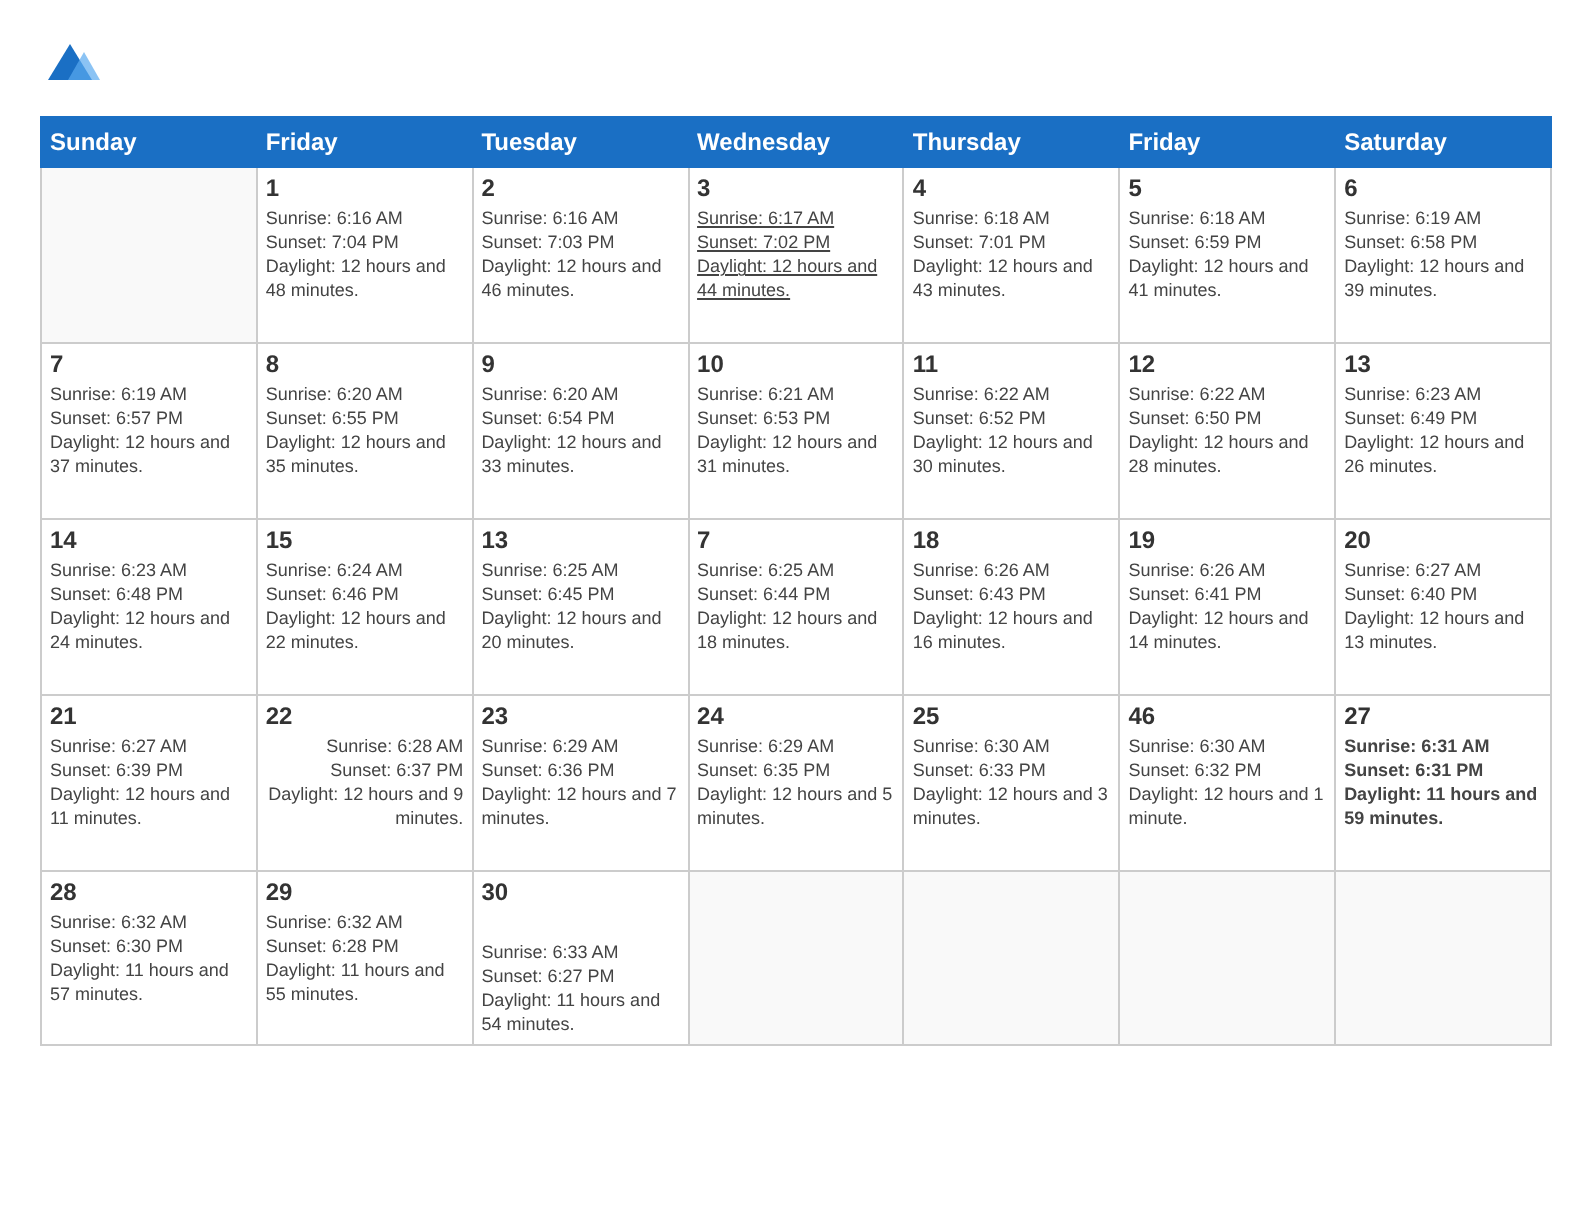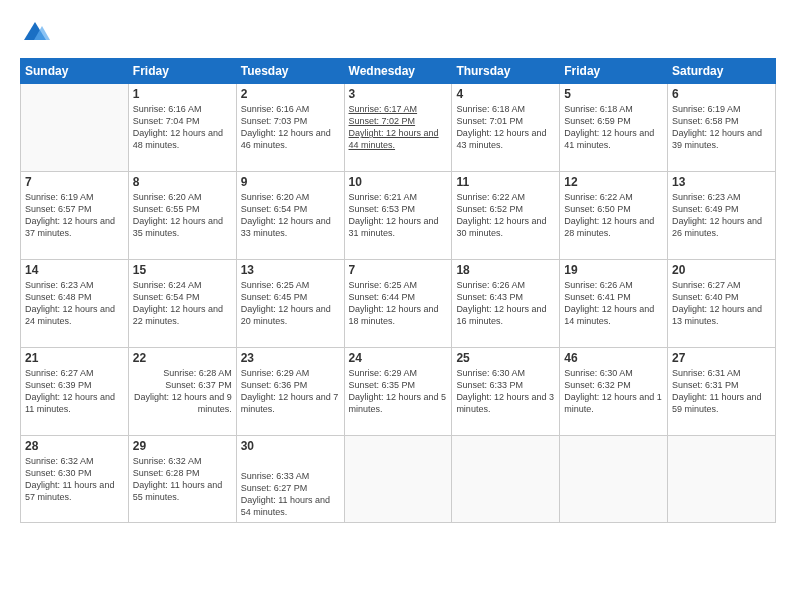--- a/index.html
+++ b/index.html
@@ -226,21 +226,21 @@
         <tr class="week-row">
           <td>
             <span class="day-number">14</span>
             <div class="day-info" style="white-space: pre-line;">Sunrise: 6:23 AM
 Sunset: 6:48 PM
 Daylight: 12 hours and 24 minutes.</div>
           </td>
           <td>
             <span class="day-number">15</span>
             <div class="day-info" style="white-space: pre-line;">Sunrise: 6:24 AM
-Sunset: 6:54 PM
+Sunset: 6:46 PM
 Daylight: 12 hours and 22 minutes.</div>
           </td>
           <td>
             <span class="day-number">13</span>
             <div class="day-info" style="white-space: pre-line;">Sunrise: 6:25 AM
 Sunset: 6:45 PM
 Daylight: 12 hours and 20 minutes.</div>
           </td>
           <td>
             <span class="day-number">7</span>
@@ -299,21 +299,21 @@
 Daylight: 12 hours and 3 minutes.</div>
           </td>
           <td>
             <span class="day-number">46</span>
             <div class="day-info" style="white-space: pre-line;">Sunrise: 6:30 AM
 Sunset: 6:32 PM
 Daylight: 12 hours and 1 minute.</div>
           </td>
           <td>
             <span class="day-number">27</span>
-            <div class="day-info" style="white-space: pre-line;">Sunrise: 6:31 AM
+            <div class="day-info" style="white-space: pre-line; font-weight: bold;">Sunrise: 6:31 AM
 Sunset: 6:31 PM
 Daylight: 11 hours and 59 minutes.</div>
           </td>
         </tr>
         <tr class="last-row">
           <td>
             <span class="day-number">28</span>
             <div class="day-info" style="white-space: pre-line;">Sunrise: 6:32 AM
 Sunset: 6:30 PM
 Daylight: 11 hours and 57 minutes.</div>

